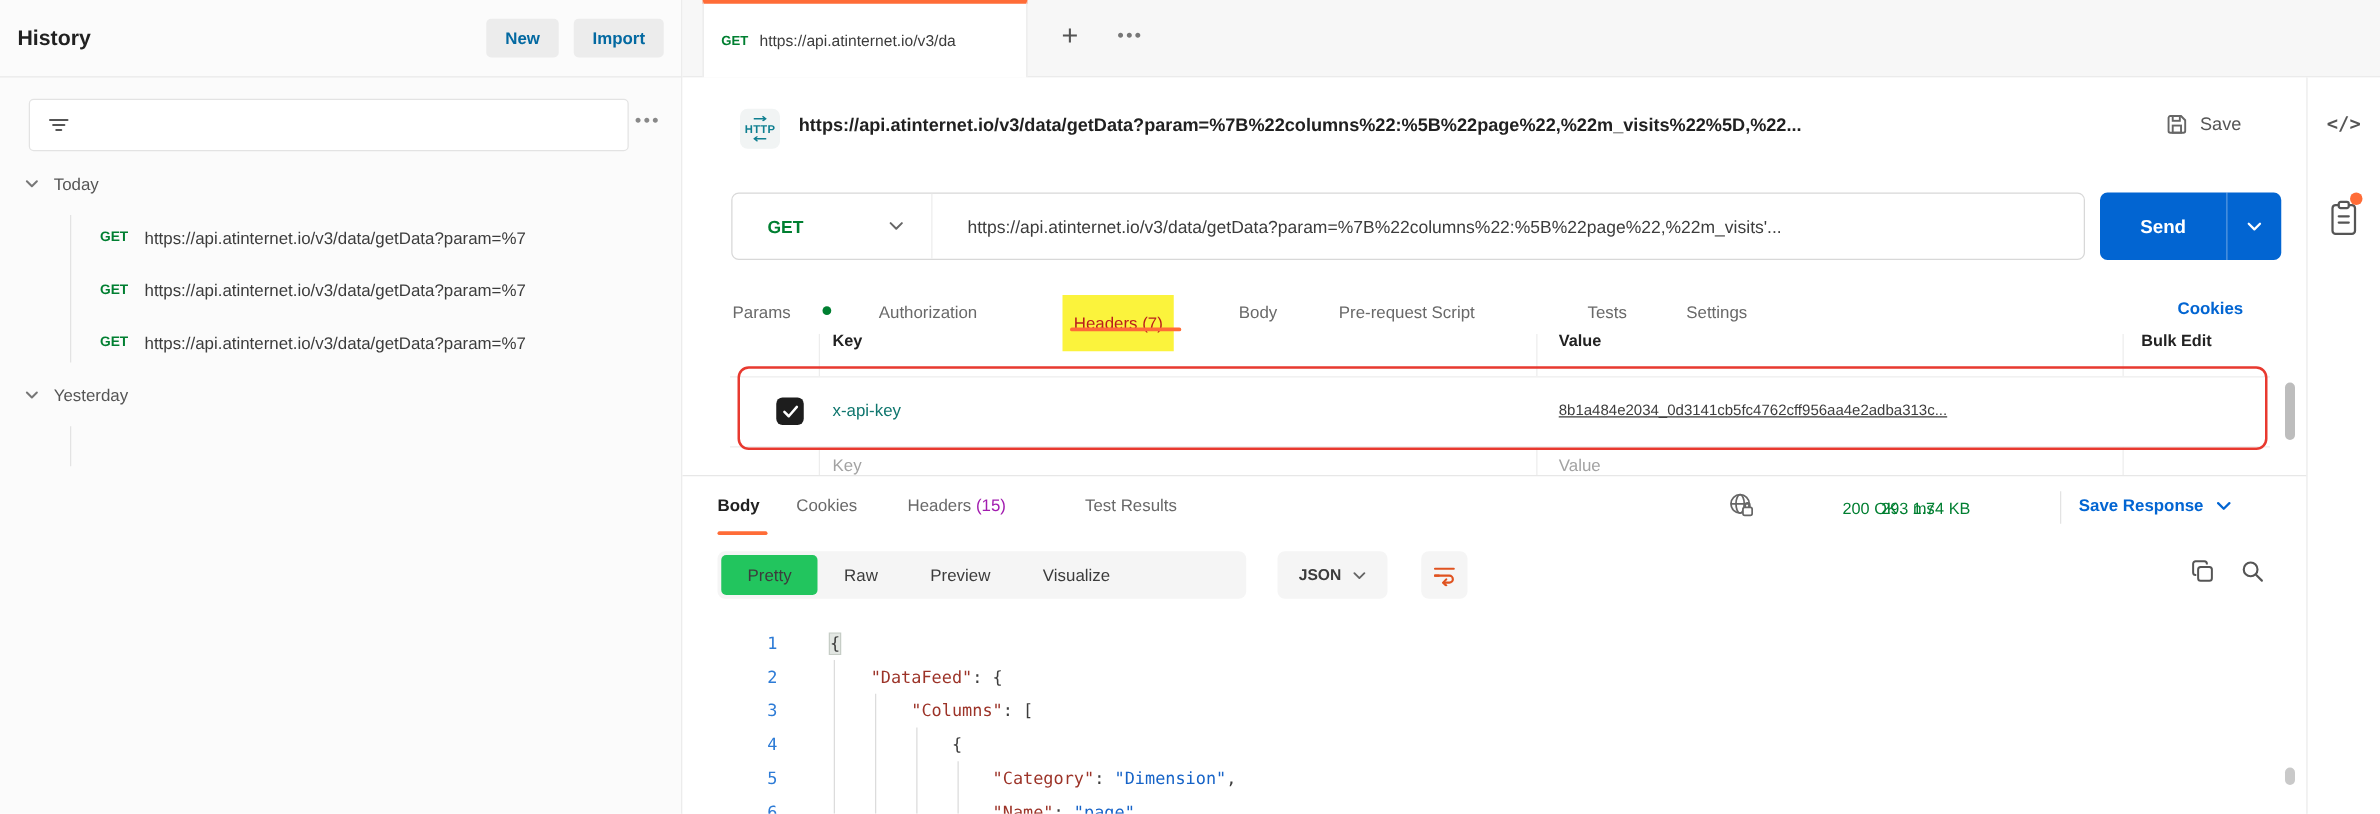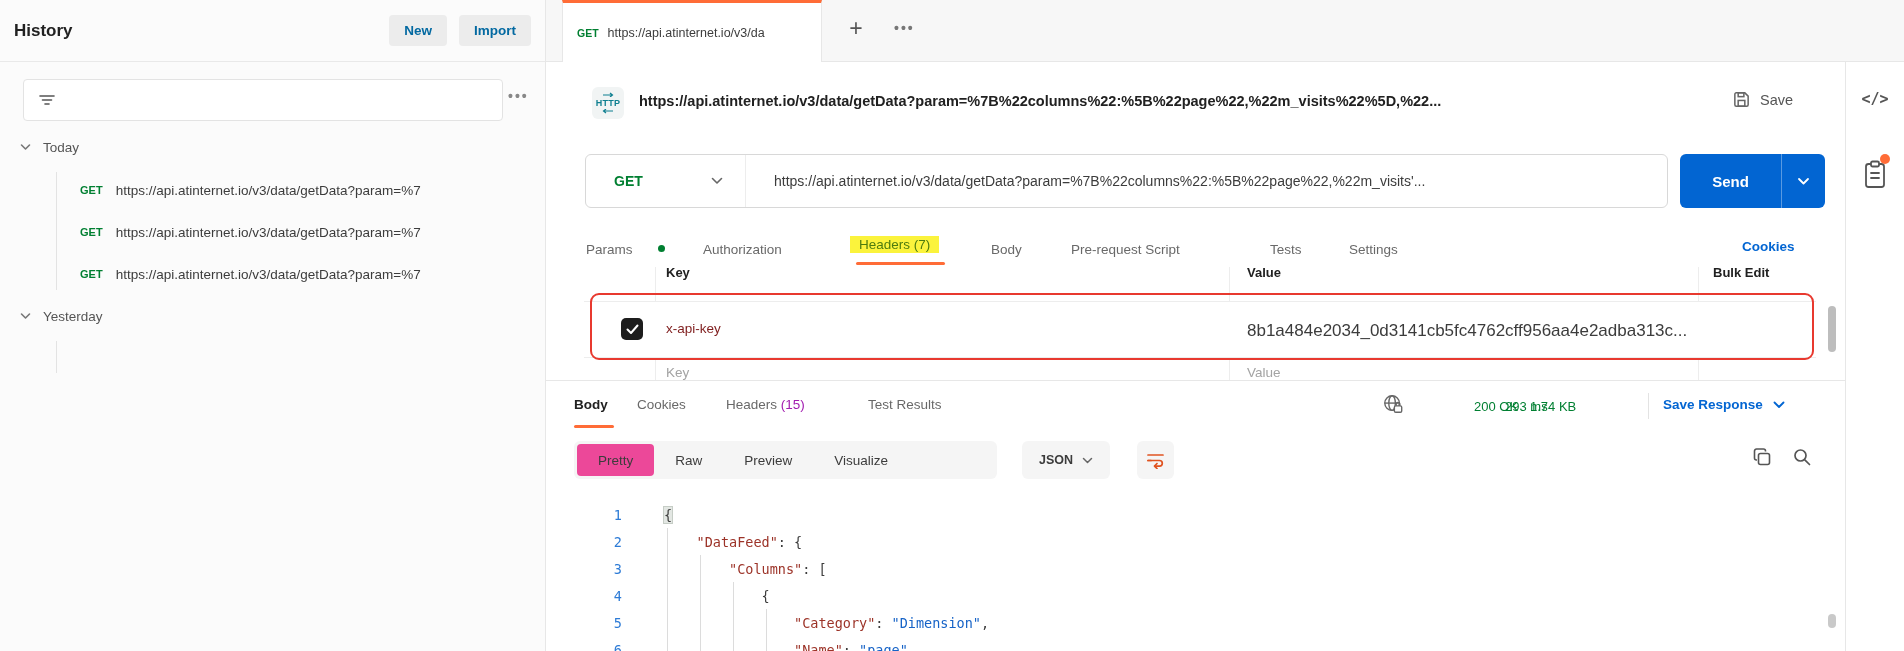--- a/index.html
+++ b/index.html
@@ -52,57 +52,57 @@
   .url-box{position:absolute;left:39px;top:92px;width:1083px;height:54px;border:1px solid #d8d8d8;border-radius:6px;background:#fff;display:flex;align-items:stretch;}
   .method-sel{width:160px;display:flex;align-items:center;justify-content:space-between;padding:0 22px 0 28px;border-right:1px solid #ededed;cursor:pointer;}
   .method-sel .m{color:#007f31;font-weight:700;font-size:14px;}
   .url-text{flex:1;display:flex;align-items:center;padding:0 12px 0 28px;font-size:14px;color:#3c3c3c;white-space:nowrap;overflow:hidden;}
   .send-btn{position:absolute;left:1134px;top:92px;width:145px;height:54px;background:#0265d2;border-radius:6px;display:flex;cursor:pointer;}
   .send-label{flex:1;display:flex;align-items:center;justify-content:center;color:#fff;font-size:15px;font-weight:700;}
   .send-caret{width:44px;display:flex;align-items:center;justify-content:center;border-left:1px solid rgba(255,255,255,.35);}
 
   .rt{position:absolute;top:174px;height:26px;display:flex;align-items:center;font-size:13.5px;color:#696969;cursor:pointer;white-space:nowrap;}
   .rt-params{left:40px;} .rt-auth{left:157px;} .rt-body{left:445px;} .rt-pre{left:525px;} .rt-tests{left:724px;} .rt-settings{left:803px;}
-  .rt-headers{left:304px;background:#fbf33c;color:#4d7c0f;padding:1px 9px;height:auto;}
+  .rt-headers{left:304px;background:#fbf33c;color:#b91c1c;padding:15px 9px;height:auto;}
   .param-dot{position:absolute;left:112px;top:183px;width:7px;height:7px;border-radius:50%;background:#007f31;}
   .rt-underline{position:absolute;left:310px;top:200px;width:89px;height:3px;background:#ff6c37;border-radius:2px;}
   .cookies-link{position:absolute;left:1196px;top:177px;color:#0265d2;font-weight:700;font-size:13.5px;cursor:pointer;}
 
   
   .headers-area{position:absolute;left:0;top:205px;width:1299px;height:113px;overflow:hidden;}
   .v-div{position:absolute;top:0;height:113px;width:1px;background:#ededed;}
   .vd1{left:109px;} .vd2{left:683px;} .vd3{left:1152px;}
   .th{position:absolute;top:-2px;font-size:13px;font-weight:700;color:#212121;}
   .th-key{left:120px;} .th-value{left:701px;} .th-bulk{left:1167px;}
   .hrow{position:absolute;left:38px;width:1232px;background:#fff;}
   .row1{top:34px;height:57px;border-top:1px solid #ededed;border-bottom:1px solid #ededed;}
   .chk{position:absolute;left:75px;top:51px;width:22px;height:22px;background:#1d1d1d;border-radius:5px;display:flex;align-items:center;justify-content:center;cursor:pointer;}
-  .cell-key{position:absolute;left:120px;top:54px;font-size:13.5px;color:#7f1d1d;}
-  .cell-value{position:absolute;left:701px;top:54px;font-size:17px;color:#3c3c3c;white-space:nowrap;}
+  .cell-key{position:absolute;left:120px;top:54px;font-size:13.5px;color:#0f766e;}
+  .cell-value{position:absolute;left:701px;top:54px;font-size:12px;color:#3c3c3c;white-space:nowrap;text-decoration:underline;}
   .ph{position:absolute;top:98px;font-size:13.5px;color:#a3a3a3;}
   .ph-key{left:120px;} .ph-value{left:701px;}
   .red-rect{position:absolute;left:44px;top:26px;width:1224px;height:67px;border:2px solid #e8392f;border-radius:9px;pointer-events:none;}
   .hscroll{position:absolute;left:1282px;top:39px;width:8px;height:46px;background:#bdbdbd;border-radius:4px;cursor:pointer;}
 
   
   .response{position:absolute;left:0;top:318px;width:1299px;height:271px;border-top:1px solid #e7e7e7;}
   .resp-tab{position:absolute;top:16px;font-size:13.5px;color:#696969;cursor:pointer;white-space:nowrap;}
   .resp-body{left:28px;color:#212121;font-weight:700;}
   .resp-cookies{left:91px;} .resp-headers{left:180px;} .resp-tests{left:322px;}
   .count-green{color:#a21caf;}
   .resp-underline{position:absolute;left:28px;top:44px;width:40px;height:3px;background:#ff6c37;border-radius:2px;}
   .globe{position:absolute;left:836px;top:12px;cursor:pointer;}
   .meta{position:absolute;top:18px;font-size:13px;color:#007f31;white-space:nowrap;}
   .meta-status{left:928px;} .meta-time{left:959px;} .meta-size{left:984px;}
   .meta-div{position:absolute;left:1102px;top:12px;width:1px;height:26px;background:#e3e3e3;}
   .save-resp{position:absolute;left:1117px;top:16px;color:#0265d2;font-weight:700;font-size:13.5px;display:flex;align-items:center;gap:10px;cursor:pointer;}
 
   .seg{position:absolute;left:28px;top:60px;width:423px;height:38px;background:#f5f5f5;border-radius:6px;display:flex;align-items:center;padding:3px;}
   .seg-item{height:32px;display:flex;align-items:center;padding:0 21px;font-size:13.5px;color:#3c3c3c;border-radius:4px;cursor:pointer;}
-  .seg-item.active{background:#ec4899;}
+  .seg-item.active{background:#22c55e;}
   .fmt-box{position:absolute;left:476px;top:60px;width:88px;height:38px;background:#f5f5f5;border-radius:6px;display:flex;align-items:center;justify-content:center;gap:9px;font-size:12.5px;font-weight:700;color:#3c3c3c;cursor:pointer;}
   .wrap-box{position:absolute;left:591px;top:60px;width:37px;height:38px;background:#f5f5f5;border-radius:6px;display:flex;align-items:center;justify-content:center;cursor:pointer;}
   .tool-ic{position:absolute;top:66px;cursor:pointer;}
   .ic-copy{left:1206px;} .ic-search{left:1246px;}
 
   .code{position:absolute;left:0;top:112px;right:0;bottom:0;overflow:hidden;font:13.5px "DejaVu Sans Mono",monospace;padding-top:8px;}
   .code-line{height:27px;display:flex;align-items:center;}
   .ln{width:76px;text-align:right;color:#2d7bd6;flex:none;}
   .lc{padding-left:42px;white-space:pre;color:#3c3c3c;}
   .tk-key{color:#9c3328;} .tk-str{color:#1663c7;} .tk-p{color:#3c3c3c;}

